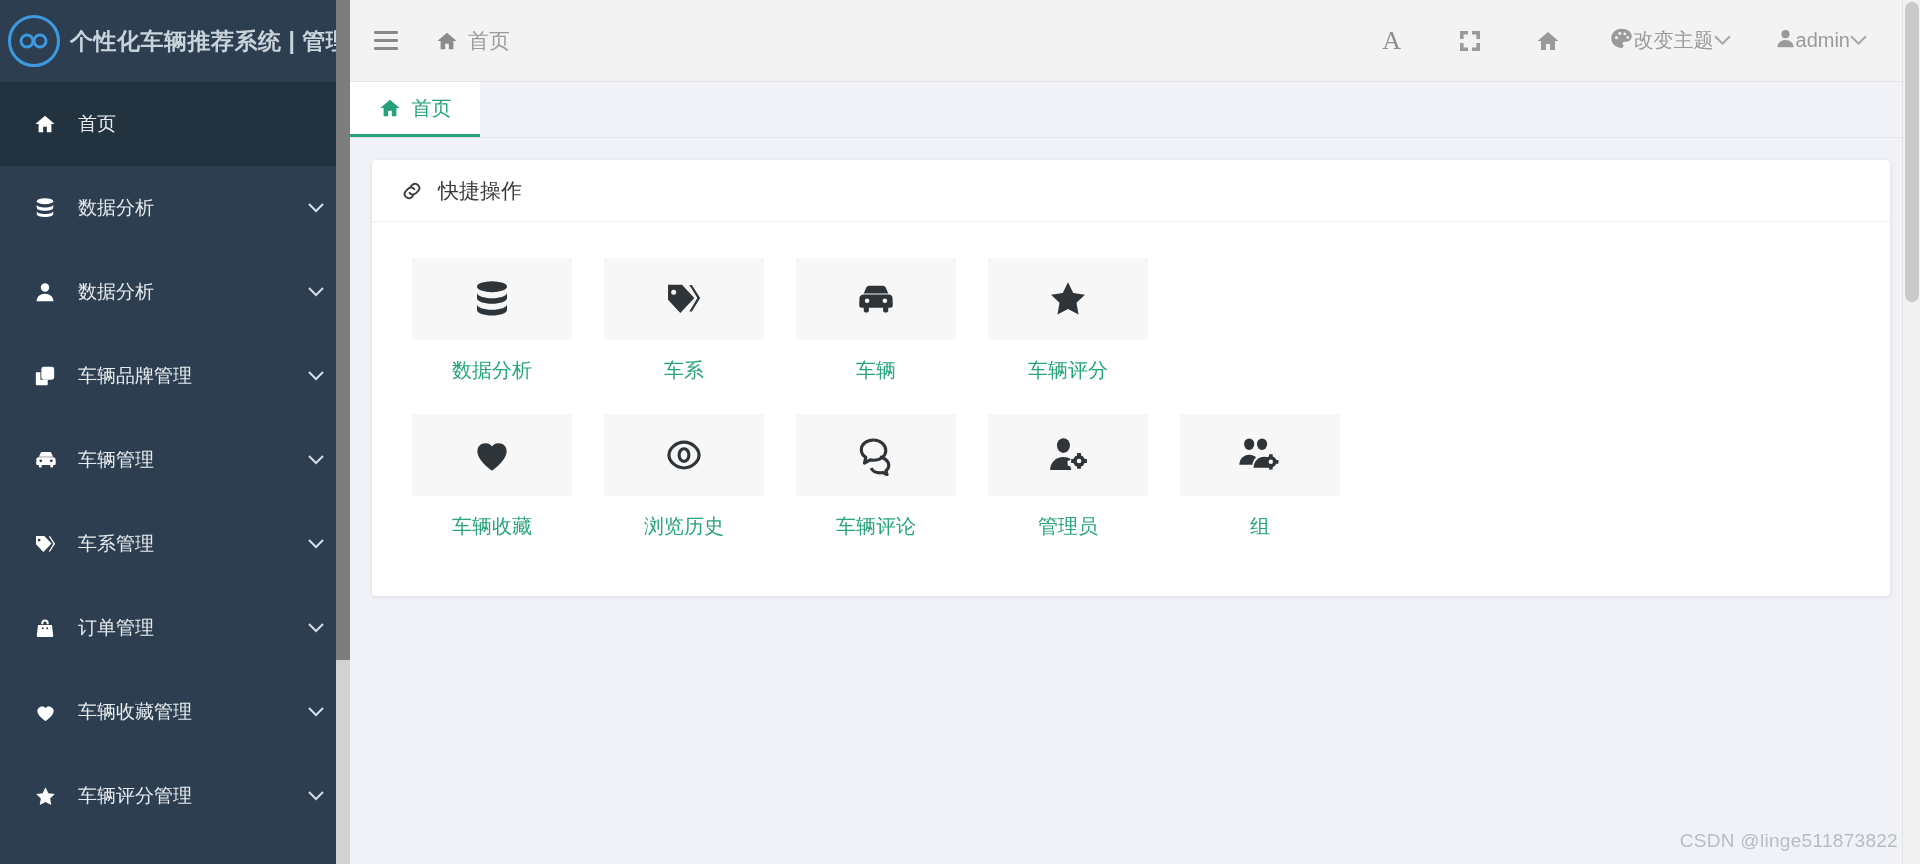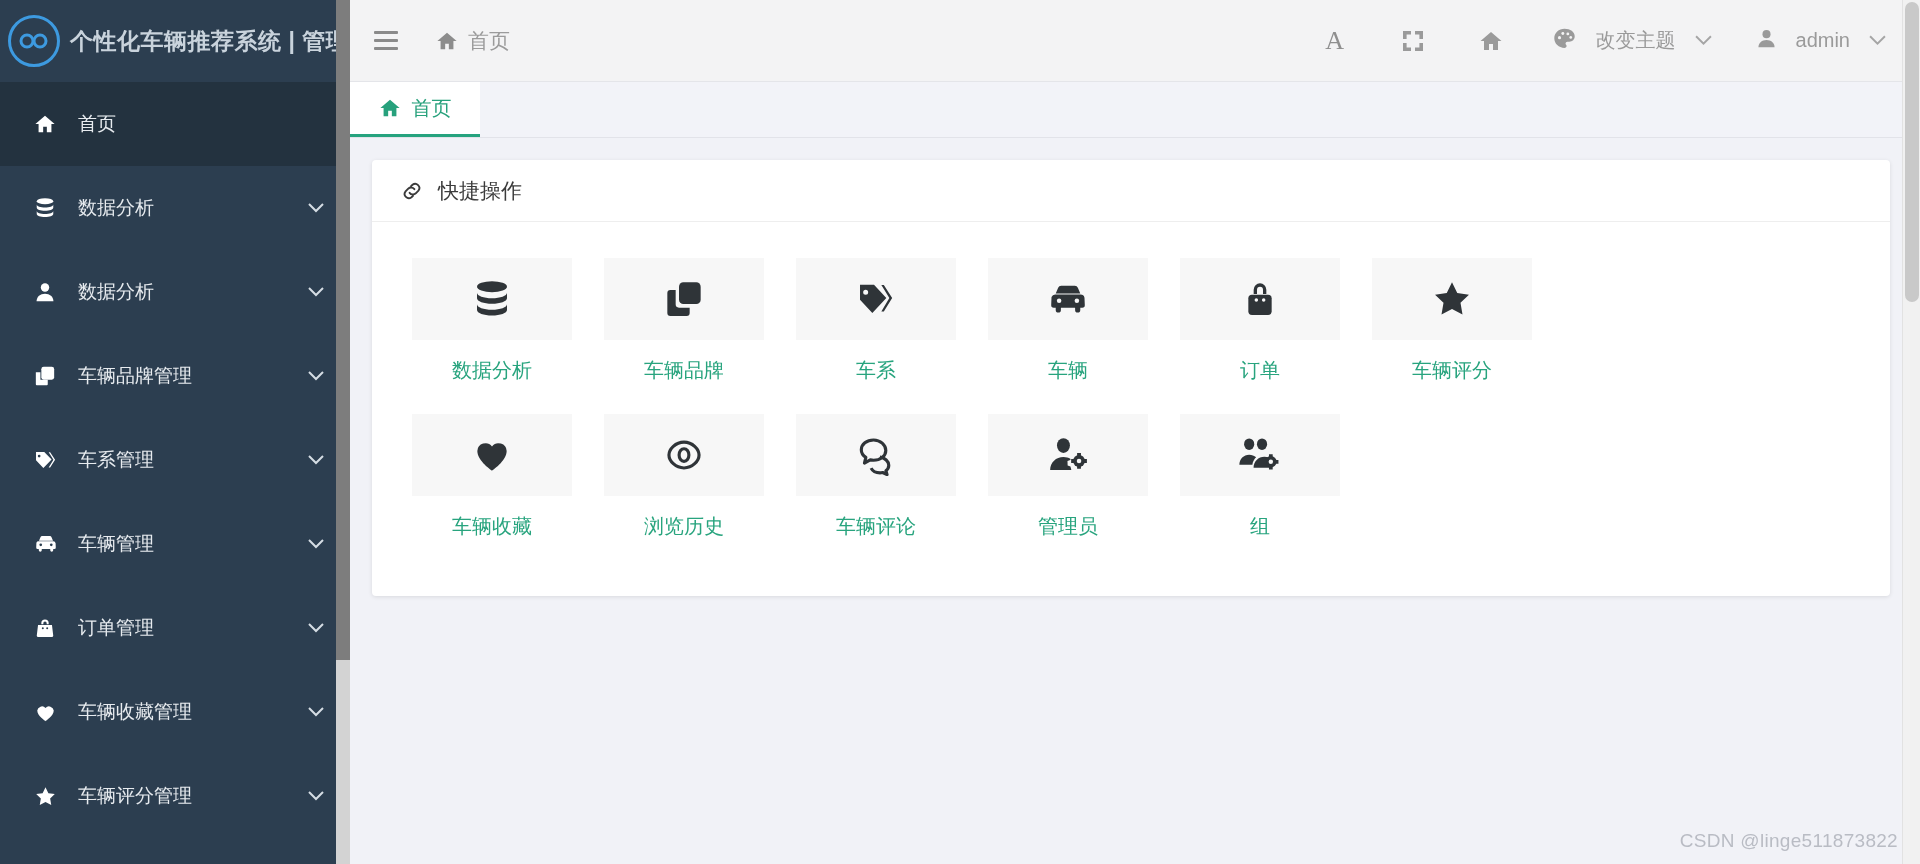--- a/index.html
+++ b/index.html
@@ -147,30 +147,30 @@
     cursor: pointer;
   }
   .tb-btn.font-a {
     font-family: "Liberation Serif", "DejaVu Serif", serif;
     font-size: 26px;
     color: #8f8f8f;
   }
   .tb-drop {
     display: flex;
     align-items: center;
-    gap: 19px;
+    gap: 0;
     padding: 0 22px;
     height: 82px;
     color: #9a9a9a;
     font-size: 20px;
     cursor: pointer;
     white-space: nowrap;
   }
   .tb-drop .dd-caret { font-size: 14px; color:#a5a5a5; }
-  .tb-user { padding-right: 34px; }
+  .tb-user { padding-right: 53px; }
 
   
   .tabstrip {
     height: 56px;
     min-height: 56px;
     background: #f2f3f8;
     border-bottom: 1px solid #e2e3e9;
     display: flex;
     align-items: stretch;
     padding-left: 0;
@@ -363,43 +363,43 @@
         <span class="mi-label">车辆品牌管理</span>
         <span class="mi-caret">
           <svg class="caret-svg" width="16" height="10" viewBox="0 0 16 10" fill="none" stroke="currentColor" stroke-width="2">
               <path d="M1 1l7 7 7-7"></path>
             </svg>
         </span>
       </li>
 
       <li class="menu-item">
         <span class="mi-icon">
-          <svg width="22" height="22" viewBox="0 0 24 24" fill="currentColor">
-            <path d="M2.2 3.2h9l8 8.2-9 9.2-8-8.2zM5.6 6.2a1.5 1.5 0 1 0 0 3 1.5 1.5 0 0 0 0-3z"></path>
-            <path d="M16 3.6h1.6l5.4 8.2-5.4 8.3H16l5.2-8.3z"></path>
-          </svg>
-        </span>
-        <span class="mi-label">车系管理</span>
-        <span class="mi-caret">
-          <svg class="caret-svg" width="16" height="10" viewBox="0 0 16 10" fill="none" stroke="currentColor" stroke-width="2">
-              <path d="M1 1l7 7 7-7"></path>
-            </svg>
-        </span>
-      </li>
-
-      <li class="menu-item">
-        <span class="mi-icon">
           <svg width="24" height="24" viewBox="0 0 26 24" fill="currentColor">
             <path d="M5.4 8.4 7 4.6a2 2 0 0 1 1.9-1.3h8.2A2 2 0 0 1 19 4.6l1.6 3.8z"></path>
             <path d="M2.6 10.6A2.6 2.6 0 0 1 5.2 9h15.6a2.6 2.6 0 0 1 2.6 2.1l.2 4.6a1.6 1.6 0 0 1-1.6 1.7h-1.2v1.4a1.6 1.6 0 0 1-3.2 0v-1.4H8.4v1.4a1.6 1.6 0 0 1-3.2 0v-1.4H4a1.6 1.6 0 0 1-1.6-1.7z"></path>
             <circle cx="7.3" cy="12.9" r="1.45" fill="#2c3e50"></circle>
             <circle cx="18.7" cy="12.9" r="1.45" fill="#2c3e50"></circle>
           </svg>
         </span>
         <span class="mi-label">车辆管理</span>
+        <span class="mi-caret">
+          <svg class="caret-svg" width="16" height="10" viewBox="0 0 16 10" fill="none" stroke="currentColor" stroke-width="2">
+              <path d="M1 1l7 7 7-7"></path>
+            </svg>
+        </span>
+      </li>
+
+      <li class="menu-item">
+        <span class="mi-icon">
+          <svg width="22" height="22" viewBox="0 0 24 24" fill="currentColor">
+            <path d="M2.2 3.2h9l8 8.2-9 9.2-8-8.2zM5.6 6.2a1.5 1.5 0 1 0 0 3 1.5 1.5 0 0 0 0-3z"></path>
+            <path d="M16 3.6h1.6l5.4 8.2-5.4 8.3H16l5.2-8.3z"></path>
+          </svg>
+        </span>
+        <span class="mi-label">车系管理</span>
         <span class="mi-caret">
           <svg class="caret-svg" width="16" height="10" viewBox="0 0 16 10" fill="none" stroke="currentColor" stroke-width="2">
               <path d="M1 1l7 7 7-7"></path>
             </svg>
         </span>
       </li>
 
       <li class="menu-item">
         <span class="mi-icon">
           <svg width="22" height="22" viewBox="0 0 24 24" fill="currentColor">
@@ -553,29 +553,20 @@
                 <svg width="40" height="40" viewBox="0 0 24 24" fill="currentColor">
                   <ellipse cx="12" cy="4.6" rx="9" ry="3.3"></ellipse>
                   <path d="M3 8.2c0 1.8 4 3.3 9 3.3s9-1.5 9-3.3v3.4c0 1.8-4 3.3-9 3.3s-9-1.5-9-3.3z"></path>
                   <path d="M3 15.2c0 1.8 4 3.3 9 3.3s9-1.5 9-3.3v3.4c0 1.8-4 3.3-9 3.3s-9-1.5-9-3.3z"></path>
                 </svg>
               </div>
               <div class="tile-label">数据分析</div>
             </div>
 
 
-            <div class="tile">
-              <div class="tile-box">
-                <svg width="40" height="40" viewBox="0 0 24 24" fill="currentColor">
-                  <rect x="9" y="2" width="13" height="13" rx="2.6"></rect>
-                  <path d="M2 8.4a1.8 1.8 0 0 1 1.8-1.8H7v8.6a2 2 0 0 0 2 2h6.4v3.2a1.8 1.8 0 0 1-1.8 1.8H3.8A1.8 1.8 0 0 1 2 20.4z"></path>
-                </svg>
-              </div>
-              <div class="tile-label">车辆品牌</div>
-            </div>
 
             <div class="tile">
               <div class="tile-box">
                 <svg width="40" height="40" viewBox="0 0 24 24" fill="currentColor">
                   <path d="M2.4 3.4h8.4l7.4 8-8.4 9-7.4-8zM5.8 6.4a1.5 1.5 0 1 0 0 3 1.5 1.5 0 0 0 0-3z"></path>
                   <path d="M15.2 3.6h1.5l5 7.8-5 8.1h-1.5l4.8-8.1z"></path>
                 </svg>
               </div>
               <div class="tile-label">车系</div>
             </div>
@@ -585,31 +576,20 @@
                 <svg width="42" height="42" viewBox="0 0 26 24" fill="currentColor">
                   <path d="M5.4 8.6 6.9 5a2 2 0 0 1 1.85-1.25h8.5A2 2 0 0 1 19.1 5l1.5 3.6z"></path>
                   <path d="M2.8 10.8A2.5 2.5 0 0 1 5.3 9.2h15.4a2.5 2.5 0 0 1 2.5 2l.2 4.5a1.6 1.6 0 0 1-1.6 1.7h-1.2v1.4a1.6 1.6 0 0 1-3.2 0v-1.4H8.6v1.4a1.6 1.6 0 0 1-3.2 0v-1.4H4.2a1.6 1.6 0 0 1-1.6-1.7z"></path>
                   <circle cx="7.5" cy="13.1" r="1.4" fill="#f7f7f7"></circle>
                   <circle cx="18.5" cy="13.1" r="1.4" fill="#f7f7f7"></circle>
                 </svg>
               </div>
               <div class="tile-label">车辆</div>
             </div>
 
-            <div class="tile">
-              <div class="tile-box">
-                <svg width="40" height="40" viewBox="0 0 24 24" fill="currentColor">
-                  <path d="M8.2 9V6.4a3.8 3.8 0 0 1 7.6 0V9h-2V6.4a1.8 1.8 0 0 0-3.6 0V9z"></path>
-                  <rect x="5" y="9.4" width="14" height="12.2" rx="2.2"></rect>
-                  <circle cx="9.8" cy="12.6" r="1.05" fill="#f7f7f7"></circle>
-                  <circle cx="14.2" cy="12.6" r="1.05" fill="#f7f7f7"></circle>
-                </svg>
-              </div>
-              <div class="tile-label">订单</div>
-            </div>
 
             <div class="tile">
               <div class="tile-box">
                 <svg width="42" height="42" viewBox="0 0 24 24" fill="currentColor">
                     <path d="M12 2.4l3 6.1 6.7 1-4.85 4.7 1.15 6.7L12 17.7 6 20.9l1.15-6.7L2.3 9.5l6.7-1z"></path>
                   </svg>
               </div>
               <div class="tile-label">车辆评分</div>
             </div>
 

